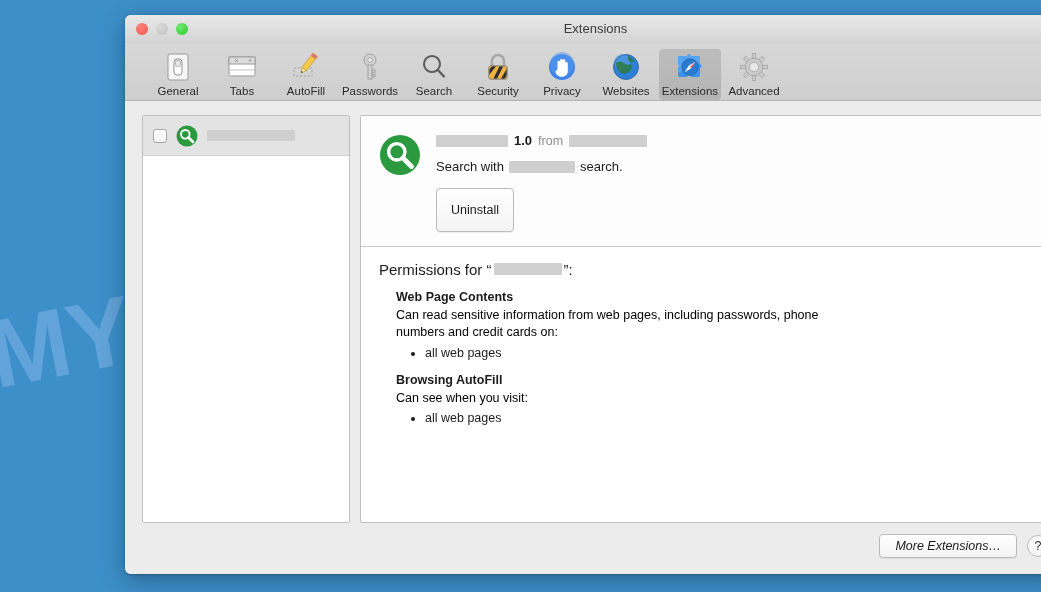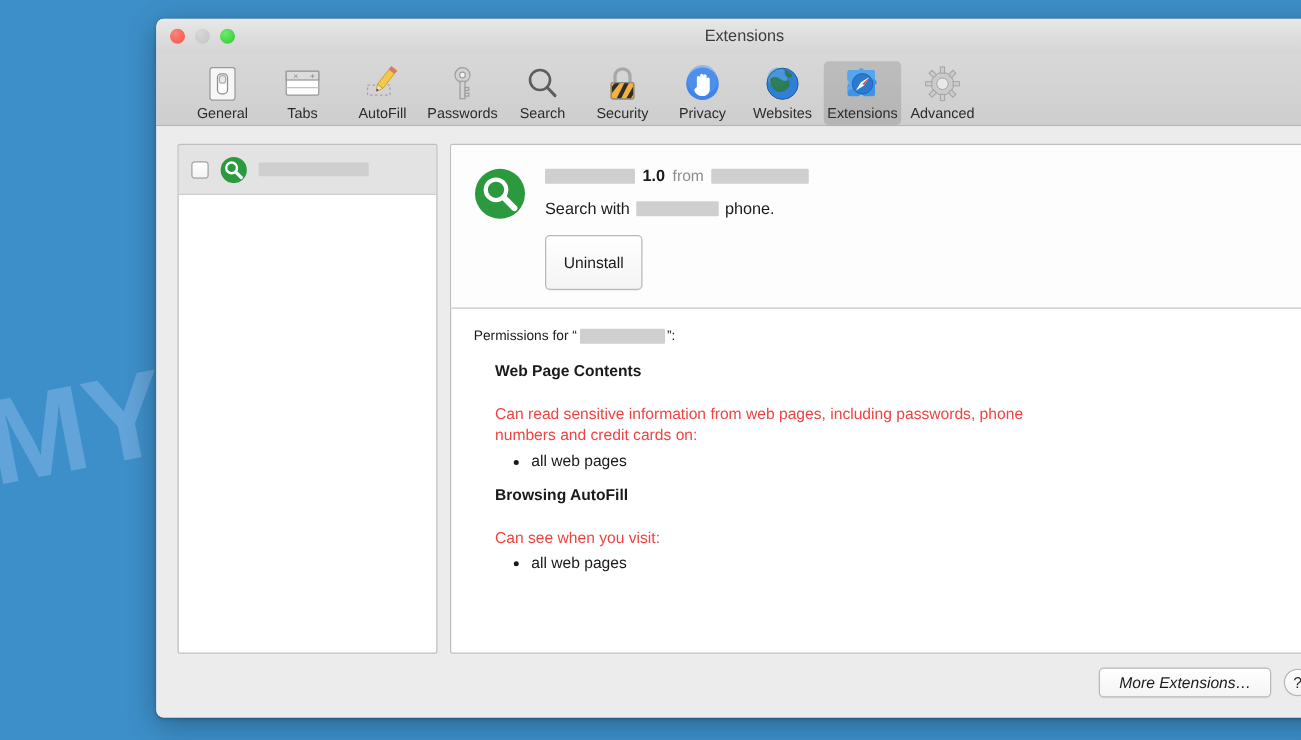--- a/index.html
+++ b/index.html
@@ -170,24 +170,24 @@
     cursor: default;
     box-shadow: 0 1px 0 rgba(0,0,0,0.05);
   }
   #uninstall-wrap { margin-top: 14px; }
 
   #perms {
     padding: 14px 18px 0 18px;
     flex: 1;
     overflow: hidden;
   }
-  .perm-title { font-size: 11px; color: #1a1a1a; display: flex; align-items: center; height: 16px;}
+  .perm-title { font-size: 15px; color: #1a1a1a; display: flex; align-items: center; height: 16px;}
   .perm-group { margin-left: 17px; margin-top: 13px; }
   .perm-h { font-size: 12.5px; font-weight: bold; color: #1a1a1a; }
-  .perm-d { font-size: 12.5px; color: #ef4444; margin-top: 19px; line-height: 1.38; max-width: 430px;}
+  .perm-d { font-size: 12.5px; color: #000000; margin-top: 3px; line-height: 1.38; max-width: 430px;}
   .perm-ul { margin: 4px 0 0 0; padding-left: 29px; }
   .perm-ul li { font-size: 12.5px; color: #1a1a1a; margin-top: 2px; }
 
   
   #footer {
     height: 56px;
     flex: none;
     background: #ececec;
     display: flex;
     align-items: center;
@@ -408,21 +408,21 @@
         <div class="head-txt">
           <div class="line1">
             <span class="redact" style="width:72px;height:12px;"></span>
             <span class="ver">1.0</span>
             <span class="from">from</span>
             <span class="redact" style="width:78px;height:12px;"></span>
           </div>
           <div class="line2">
             <span>Search with</span>
             <span class="redact" style="width:66px;height:12px;"></span>
-            <span>phone.</span>
+            <span>search.</span>
           </div>
           <div id="uninstall-wrap">
             <span class="btn">Uninstall</span>
           </div>
         </div>
       </div>
 
       <div id="perms">
         <div class="perm-title">
           <span>Permissions for “</span>

